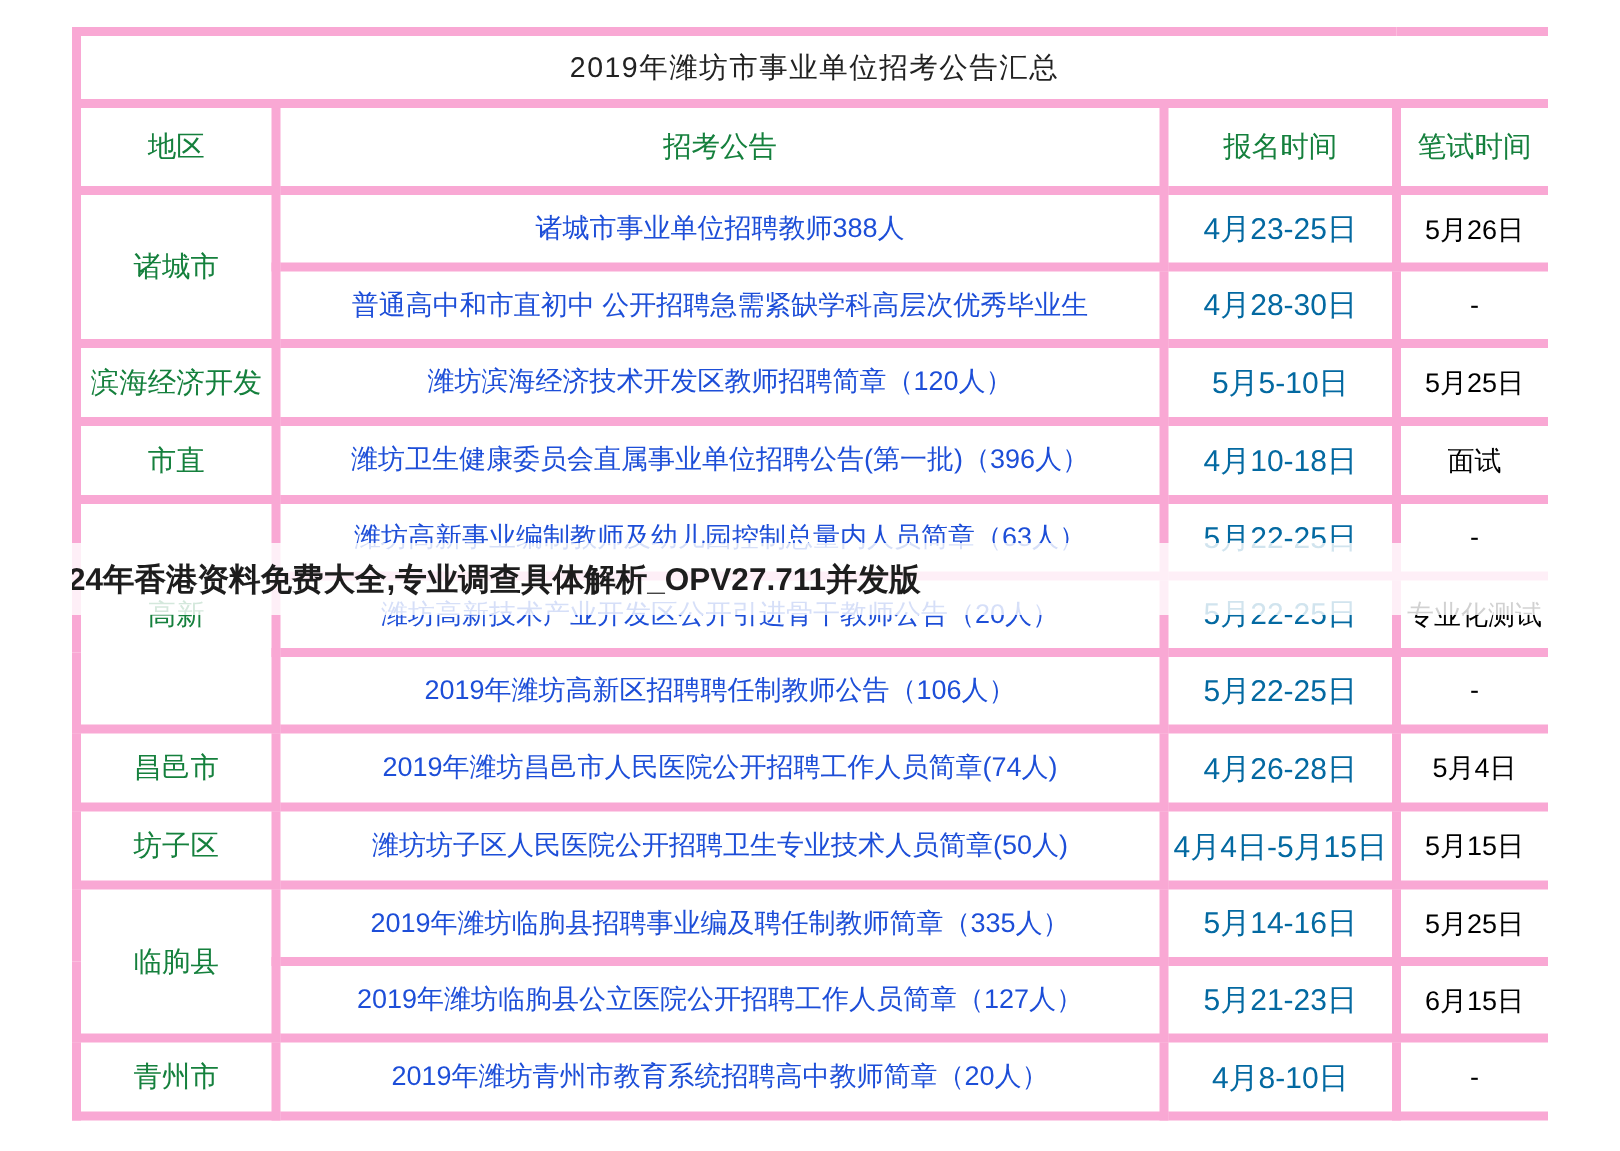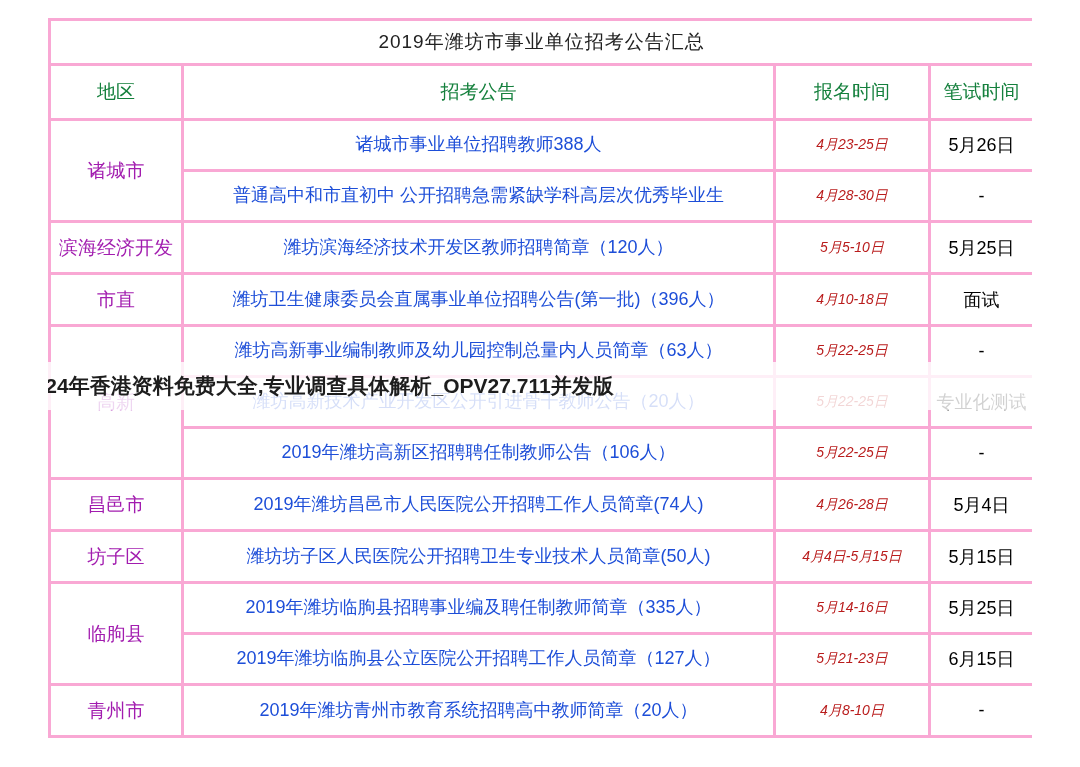--- a/index.html
+++ b/index.html
@@ -26,53 +26,52 @@
     top: 18px;
     width: 984px;
   }
   table.recruit {
     border-collapse: collapse;
     width: 984px;
     table-layout: fixed;
     background: #ffffff;
   }
   table.recruit td, table.recruit th {
-    border: 3px solid #f9a8d4;
+    border: 6px solid #f9a8d4;
     padding: 0;
     text-align: center;
     vertical-align: middle;
     font-weight: normal;
   }
   .title-cell {
     height: 42px;
     font-size: 19px;
     color: #222222;
     letter-spacing: 1px;
   }
   .head-cell {
     height: 52px;
     font-size: 19px;
     color: #15803d;
   }
   .region-cell {
     font-size: 19px;
-    color: #a21caf;
+    color: #15803d;
     width: 133px;
   }
   .notice-cell {
     font-size: 18px;
     color: #1d4ed8;
     padding: 8px 6px;
     line-height: 1.3;
   }
   .date-cell {
-    font-size: 14px;
-    color: #b91c1c;
+    font-size: 20px;
+    color: #0369a1;
     width: 155px;
-    font-style: italic;
   }
   .exam-cell {
     font-size: 18px;
     color: #000000;
     width: 104px;
   }
   .row-h2 { height: 51px; }
   .row-h3 { height: 52px; padding-left: 24px; }
 
   .col-region { width: 133px; }

